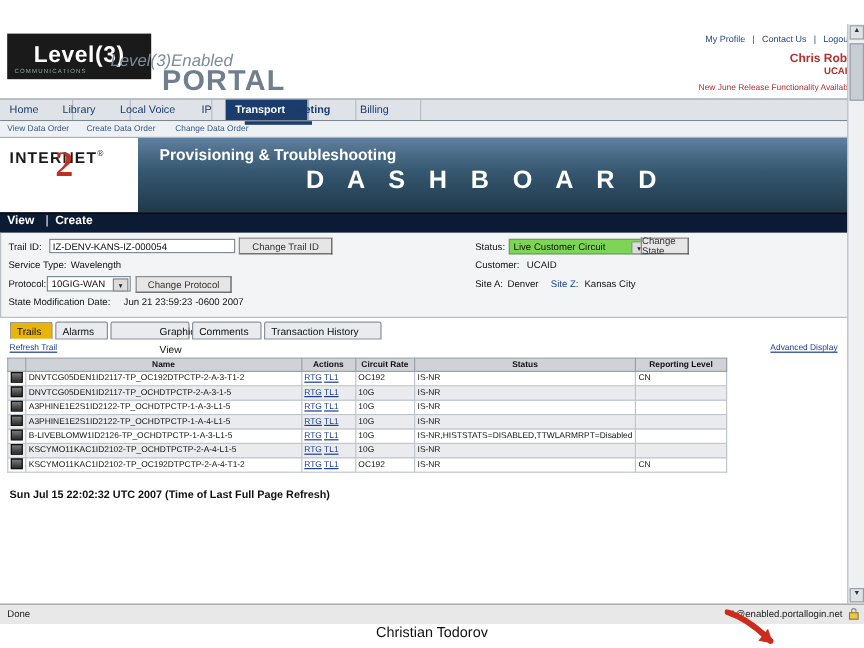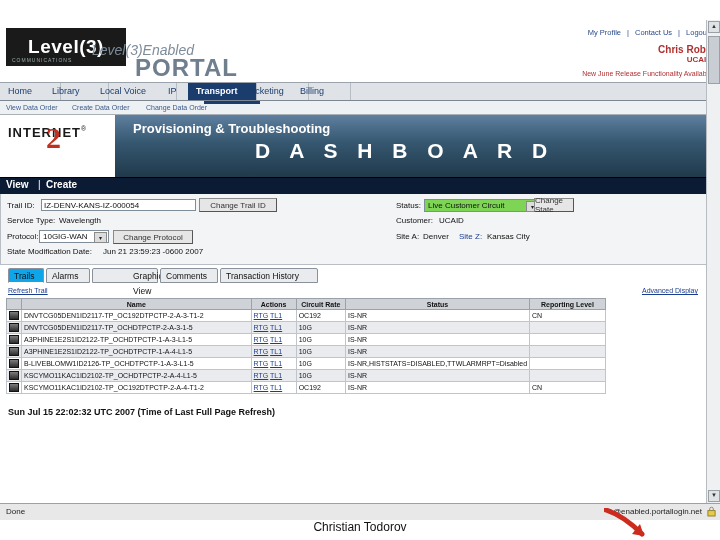--- a/index.html
+++ b/index.html
@@ -62,21 +62,21 @@
   .sel .arr{position:absolute;right:1px;top:1px;width:11px;height:9px;background:#dcdcdc;border:1px solid #8a8a8a;
             font-size:6px;display:flex;align-items:center;justify-content:center;color:#222;}
   .sel.green{background:#7dd455;}
   .lnk{position:absolute;font-size:8px;color:#1b3d8f;}
   .txt{position:absolute;font-size:8px;color:#111;}
 
   
   .tabsrow{position:relative;height:17px;background:#ffffff;margin-top:3px;}
   .tb{position:absolute;top:0;height:15px;line-height:15px;font-size:8.5px;color:#111;padding:0 5px;
       border:1px solid #8a919a;background:#e9ebee;border-radius:2px 2px 0 0;box-sizing:border-box;}
-  .tb.active{background:#0ea5e9;border-bottom-color:#ffffff;font-weight:normal;}
+  .tb.active{background:#eab308;border-bottom-color:#ffffff;font-weight:normal;}
 
   
   .tblwrap{position:relative;}
   table.grid{border-collapse:collapse;font-size:7px;color:#111;}
   table.grid th{background:#cfd3d8;border:1px solid #9aa1a8;font-weight:bold;font-size:7px;height:10px;padding:0 2px;}
   table.grid td{border:1px solid #c0c5cb;height:11px;padding:0 2px;white-space:nowrap;}
   .rowalt{background:#e9ebee;}
   .rtg{color:#1b3d8f;text-decoration:underline;}
   .iconcell{width:10px;padding:0;text-align:center;}
   .mini{display:inline-block;width:8px;height:7px;background:linear-gradient(180deg,#7d7d7d,#2b2b2b);border:1px solid #111;}
@@ -125,21 +125,21 @@
       </div>
       <div class="newrel">New June Release Functionality Available</div>
     </div>
 
     <div class="navbar">
       <div class="tab" style="left:0px;width:44px;">Home</div>
       <div class="tab" style="left:44px;width:48px;">Library</div>
       <div class="tab" style="left:92px;width:68px;">Local Voice</div>
       <div class="tab" style="left:160px;width:28px;">IP</div>
       <div class="tab active" style="left:188px;width:52px;">Transport</div>
-      <div class="tab" style="left:240px;width:52px;">Ticketing</div>
+      <div class="tab" style="left:228px;width:52px;font-weight:bold;">Ticketing</div>
       <div class="tab" style="left:292px;width:42px;">Billing</div>
     </div>
 
     <div class="subnav">
       <div class="navunderline"></div>
       <div class="sitem" style="left:0px;">View Data Order</div>
       <div class="sitem" style="left:66px;">Create Data Order</div>
       <div class="sitem" style="left:140px;">Change Data Order</div>
     </div>
 

